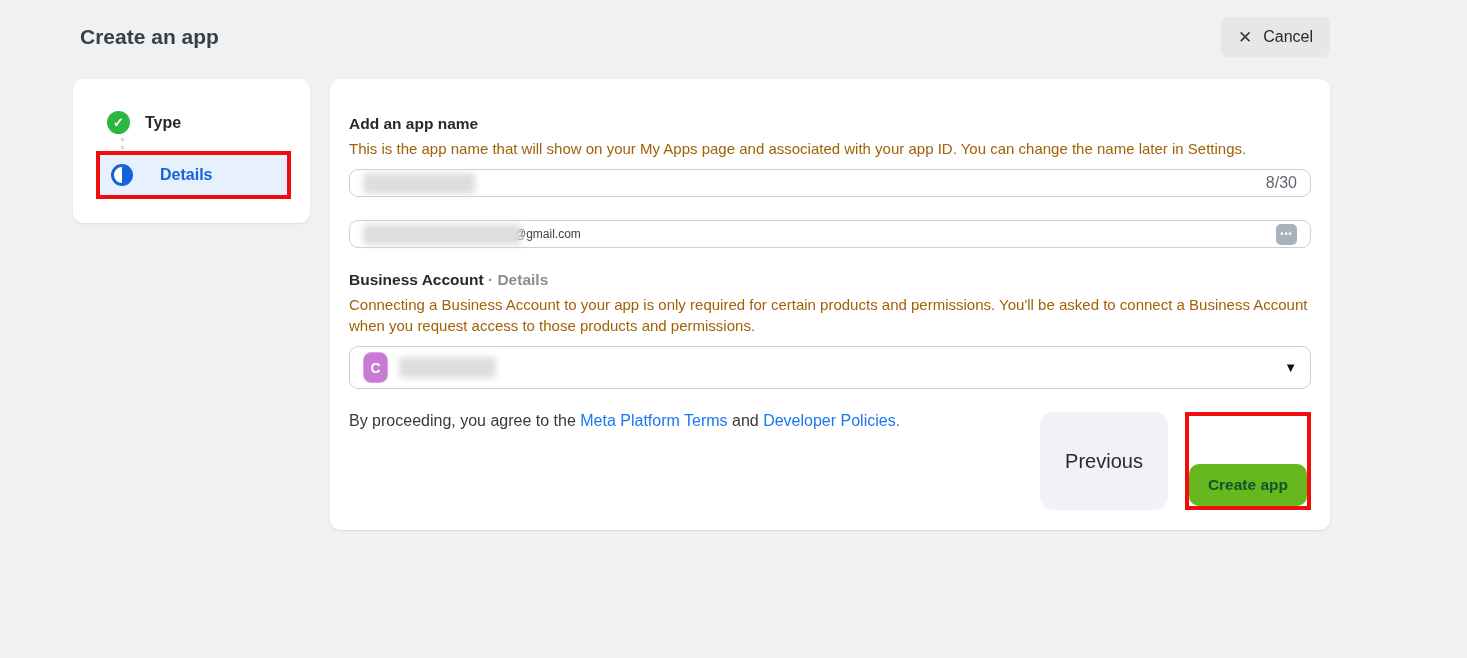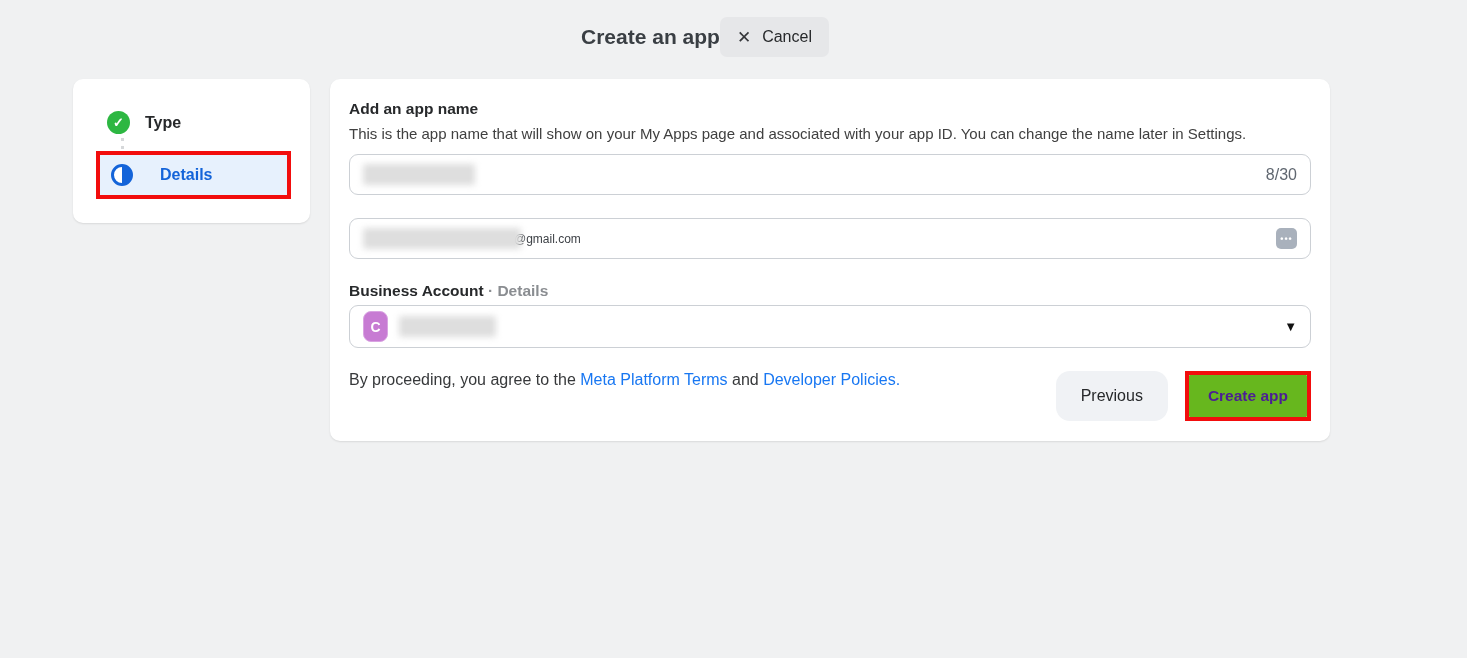--- a/index.html
+++ b/index.html
@@ -5,21 +5,21 @@
   * { box-sizing: border-box; margin: 0; padding: 0; }
   html, body { width: 1467px; height: 658px; }
   body {
     background: #f0f1f2;
     font-family: "Liberation Sans", sans-serif;
     color: #1c2b33;
     overflow: hidden;
   }
   .topbar {
     display: flex;
-    justify-content: center;
+    justify-content: space-between;
     align-items: center;
     padding: 17px 137px 0 80px;
   }
   .page-title { font-size: 21px; font-weight: 700; color: #3a3f44; }
   .cancel-btn {
     display: flex; align-items: center; gap: 11px;
     background: #e6e7e9; border: none; border-radius: 7px;
     padding: 11px 17px; font-size: 16px; color: #27292b;
     font-family: inherit; cursor: pointer;
   }
@@ -58,28 +58,28 @@
     background: #e7f1fd; padding: 9px 2px 9px 11px; gap: 27px;
   }
   .step-row.active .step-label { color: #1464d9; font-size: 16px; }
   .half-circle-icon { width: 22px; height: 22px; display: block; }
 
   
   .main-card {
     flex: 1;
     background: #fff; border-radius: 10px;
     box-shadow: 0 1px 2px rgba(0,0,0,0.10);
-    padding: 21px 19px 20px 19px;
+    padding: 36px 19px 20px 19px;
   }
   .field-label { font-size: 15.5px; font-weight: 700; color: #27292b; margin-bottom: 5px; }
   .optional-tag { color: #8a8d91; font-weight: 700; }
-  .field-desc { font-size: 15px; color: #404040; line-height: 21px; margin-bottom: 10px; }
+  .field-desc { font-size: 15px; color: #a16207; line-height: 21px; margin-bottom: 10px; }
   .input-box {
     display: flex; align-items: center;
-    height: 41px; border: 1px solid #ccd0d5; border-radius: 9px;
+    height: 28px; border: 1px solid #ccd0d5; border-radius: 9px;
     padding: 0 13px; background: #fff; margin-bottom: 23px;
   }
   .redacted {
     height: 21px; border-radius: 2px;
     background: #dedede;
     filter: blur(3px);
   }
   .redacted.name-blur { width: 112px; }
   .redacted.email-blur { width: 158px; margin-right: -7px; position: relative; z-index: 2; }
   .redacted.biz-blur { width: 97px; margin-left: 11px; }
@@ -101,29 +101,29 @@
   }
   .input-box.dropdown { height: 43px; cursor: pointer; }
   .caret-icon { margin-left: auto; font-size: 13px; color: #111; }
 
   .footer-row { display: flex; margin-top: 22px; }
   .agreement { font-size: 16px; color: #37393b; }
   .agreement a { color: #1877f2; text-decoration: none; cursor: pointer; }
   .btn-previous {
     margin-left: auto;
     background: #f0f2f5; border: none; border-radius: 14px;
-    padding: 12px 25px; font-size: 16px; color: #27292b;
+    padding: 12px 25px; font-size: 20px; color: #27292b;
     font-family: inherit; cursor: pointer;
   }
   .create-annotation { border: 4px solid #f20d0d; margin-left: 17px; }
   .btn-create {
     display: block;
-    background: #67b71e; border: none; border-radius: 1px;
-    padding: 12px 19px; font-size: 15.5px; font-weight: 700; color: #4c1d95;
-    font-family: inherit; cursor: pointer;
+    background: #67b71e; border: none; border-radius: 10px;
+    padding: 12px 19px; font-size: 15.5px; font-weight: 700; color: #14532d;
+    font-family: inherit; cursor: pointer; margin-top: 48px;
   }
 </style>
 </head>
 <body>
 
 <div class="topbar">
   <div class="page-title">Create an app</div>
   <button class="cancel-btn">
     <span class="x-icon">✕</span>
     <span>Cancel</span>
@@ -158,20 +158,21 @@
       <span class="char-counter">8/30</span>
     </div>
 
     <div class="input-box">
       <span class="redacted email-blur"></span>
       <span class="email-visible">@gmail.com</span>
       <span class="autofill-icon">•••</span>
     </div>
 
     <div class="field-label"><span>Business Account</span><span class="optional-tag"> · Details</span></div>
+    <div class="field-desc">Connecting a Business Account to your app is only required for certain products and permissions. You'll be asked to connect a Business Account when you request access to those products and permissions.</div>
     <div class="input-box dropdown">
       <span class="biz-avatar">C</span>
       <span class="redacted biz-blur"></span>
       <span class="caret-icon">▼</span>
     </div>
 
     <div class="footer-row">
       <div class="agreement"><span>By proceeding, you agree to the </span><a>Meta Platform Terms</a><span> and </span><a>Developer Policies.</a></div>
       <button class="btn-previous">Previous</button>
       <div class="create-annotation">

